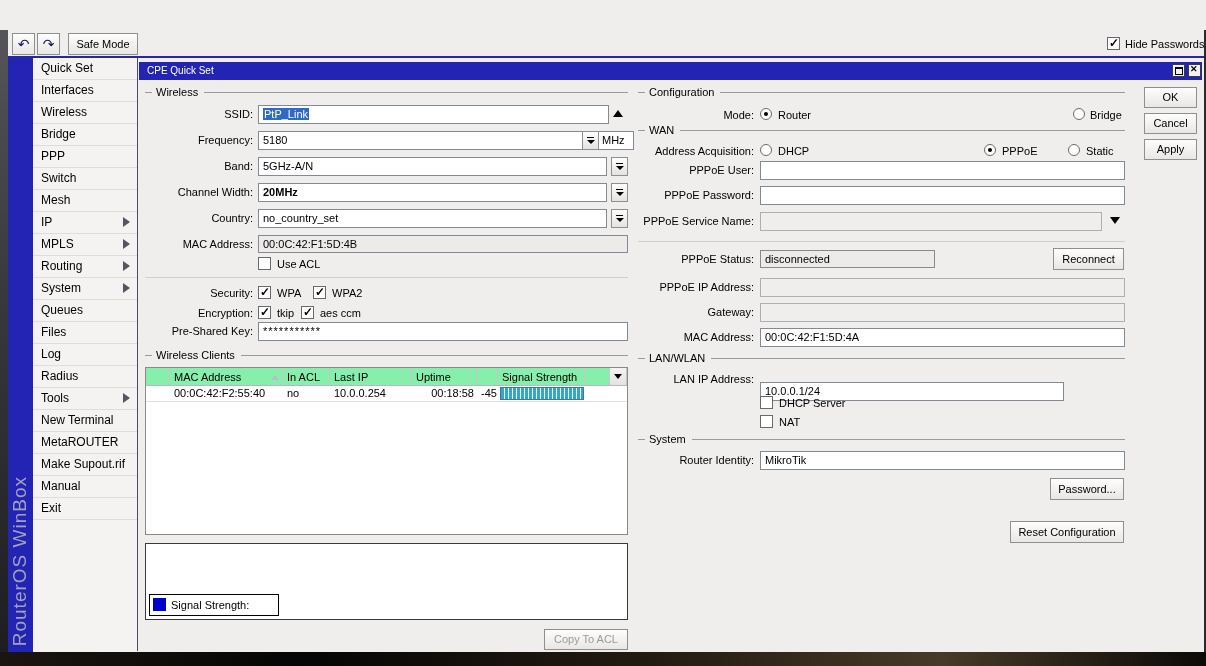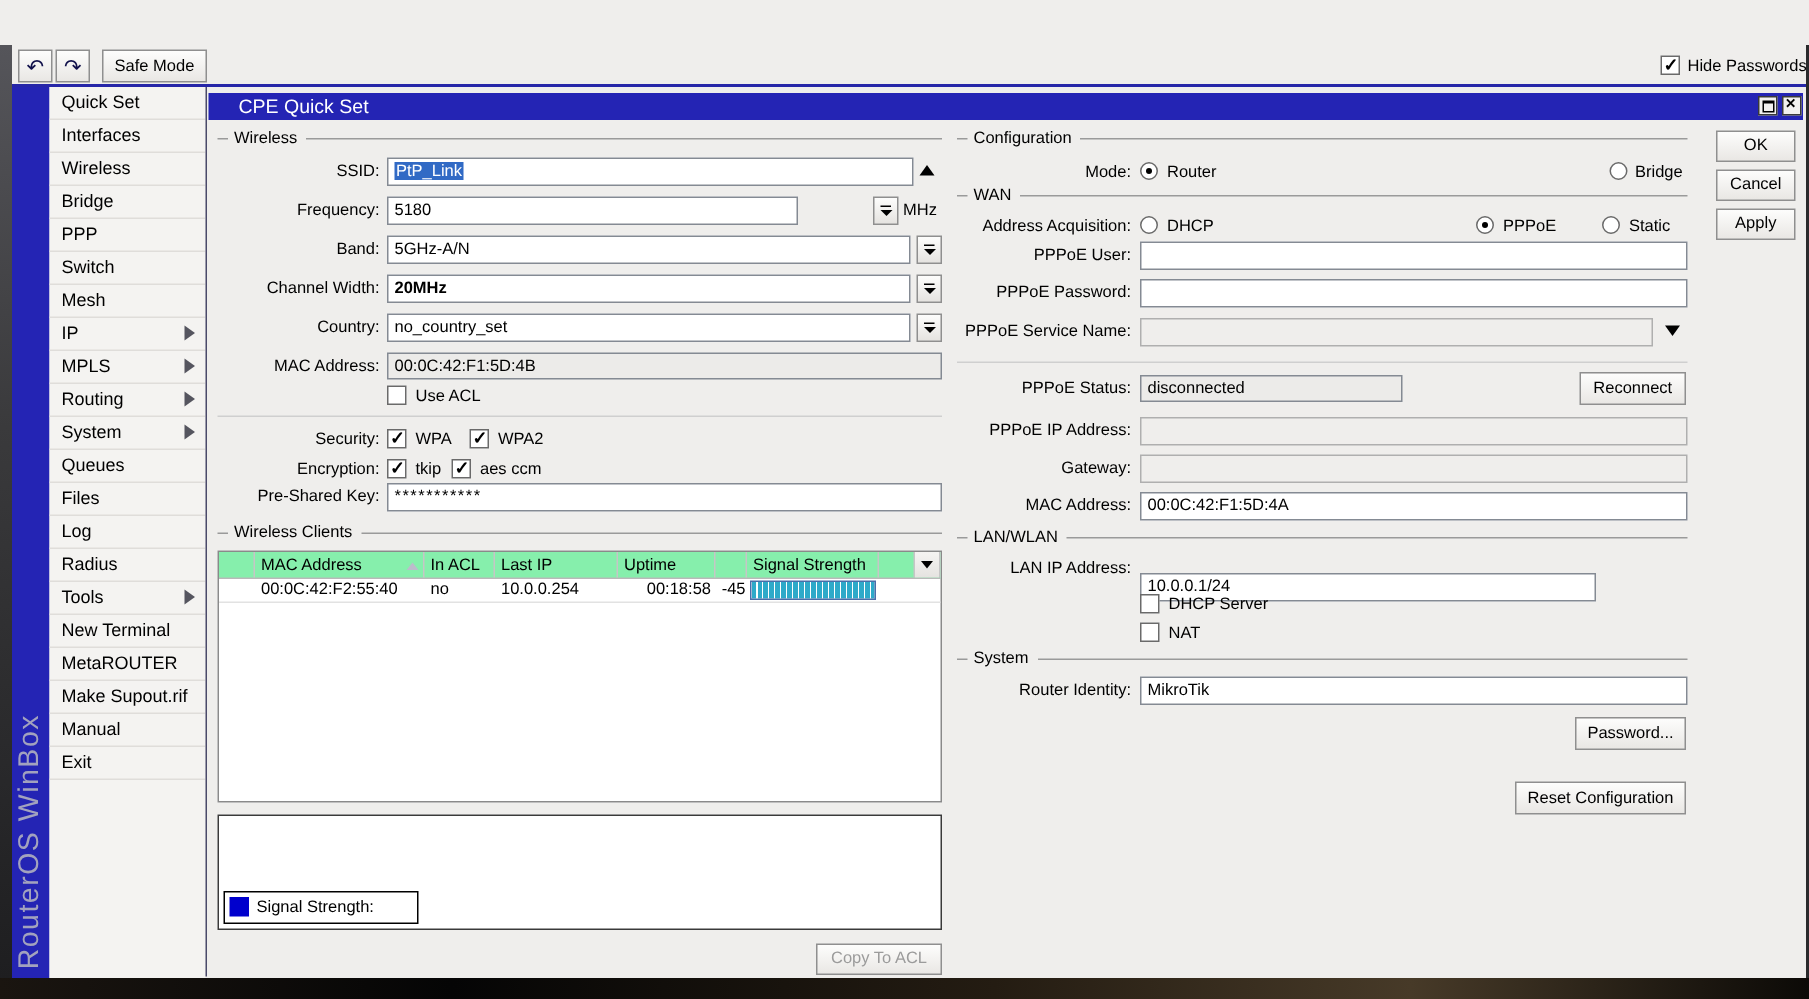--- a/index.html
+++ b/index.html
@@ -48,21 +48,21 @@
   .brandtext{position:absolute;left:1px;bottom:6px;writing-mode:vertical-rl;transform:rotate(180deg);
     font-size:19px;color:#A2A2BE;letter-spacing:1px;white-space:nowrap;}
   .menuarea{position:absolute;left:33px;top:58px;width:104px;height:594px;background:#F4F3F1;}
   .mitem{height:21px;line-height:21px;border-bottom:1px solid #DFDDDA;padding-left:8px;font-size:12px;position:relative;cursor:default;}
   .subarrow{position:absolute;right:7px;top:6px;width:0;height:0;border-top:4px solid transparent;border-bottom:4px solid transparent;border-left:6px solid #F4F3F1;
     filter:none;}
   .subarrow::before{content:"";position:absolute;left:-7px;top:-5px;width:0;height:0;border-top:5px solid transparent;border-bottom:5px solid transparent;border-left:7px solid #55555f;}
 
   
   .dialog{position:absolute;left:137px;top:58px;width:1067px;height:593px;background:#EFEEEC;border-left:1px solid #4a4a6a;box-sizing:border-box;}
-  .dlgtitle{position:absolute;left:139px;top:62px;width:1063px;height:18px;background:#2424B4;color:#fff;font-size:13px;line-height:18px;padding-left:20px;box-sizing:border-box;}
+  .dlgtitle{position:absolute;left:139px;top:62px;width:1063px;height:18px;background:#2424B4;color:#fff;font-size:10px;line-height:18px;padding-left:8px;box-sizing:border-box;}
   .dlgbtn{position:absolute;width:13px;height:13px;background:#F2F1EF;border:1px solid #3a3a3a;box-sizing:border-box;}
   .gl-max{position:absolute;left:2px;top:2px;width:6px;height:5px;border:1px solid #000;border-top-width:2px;}
   .gl-close::after{content:"\2715";position:absolute;left:1px;top:-1px;font-size:9px;font-weight:bold;}
 
   .grp{position:absolute;display:flex;align-items:center;height:12px;font-size:11px;}
   .grp i{height:1px;background:#9a9a9a;}
   .grp .d{width:7px;margin-right:4px;}
   .grp .f{flex:1;margin-left:6px;}
 
   .lbl{position:absolute;font-size:11px;text-align:right;white-space:nowrap;}
@@ -149,21 +149,21 @@
       <i class="d"></i>
       <span>Wireless</span>
       <i class="f"></i>
     </div>
 
   <span class="lbl" style="left:145px;top:108px;width:108px;">SSID:</span>
   <div class="fld" style="left:258px;top:105px;width:351px;"><span class="seltext">PtP_Link</span></div>
   <i class="upglyph" style="left:613px;top:110px;"></i>
 
   <span class="lbl" style="left:145px;top:134px;width:108px;">Frequency:</span>
-  <div class="fld" style="left:258px;top:131px;width:274px;">5180</div>
+  <div class="fld" style="left:258px;top:131px;width:376px;">5180</div>
   <span class="dropbtn" style="left:582px;top:131px;"></span>
   <span class="lbl" style="left:602px;top:134px;width:30px;text-align:left;">MHz</span>
 
   <span class="lbl" style="left:145px;top:160px;width:108px;">Band:</span>
   <div class="fld" style="left:258px;top:157px;width:349px;">5GHz-A/N</div>
   <span class="dropbtn" style="left:611px;top:157px;"></span>
 
   <span class="lbl" style="left:145px;top:186px;width:108px;text-align:right;">Channel Width:</span>
   <div class="fld" style="left:258px;top:183px;width:349px;font-weight:bold;">20MHz</div>
   <span class="dropbtn" style="left:611px;top:183px;"></span>

